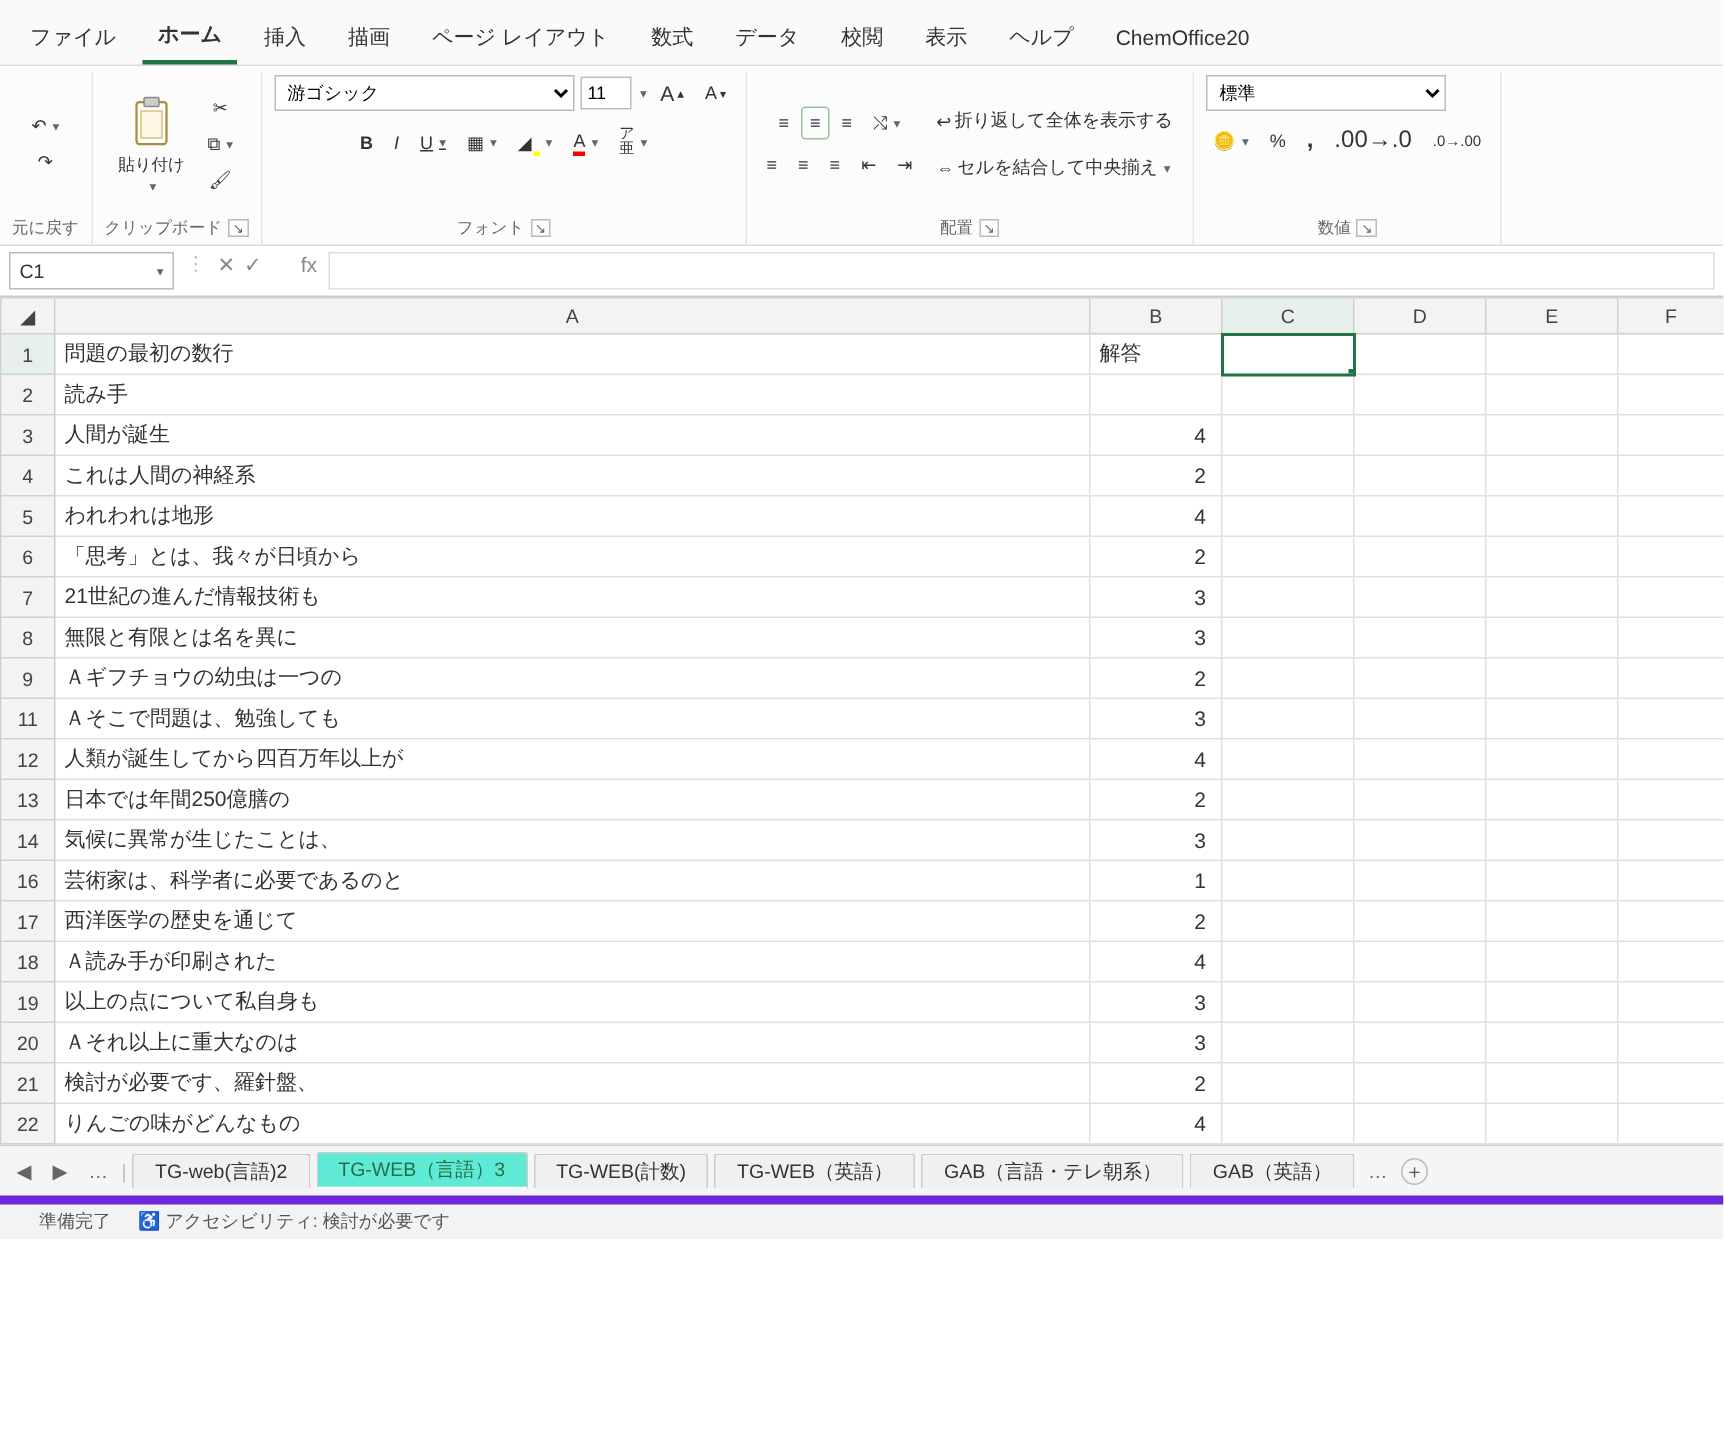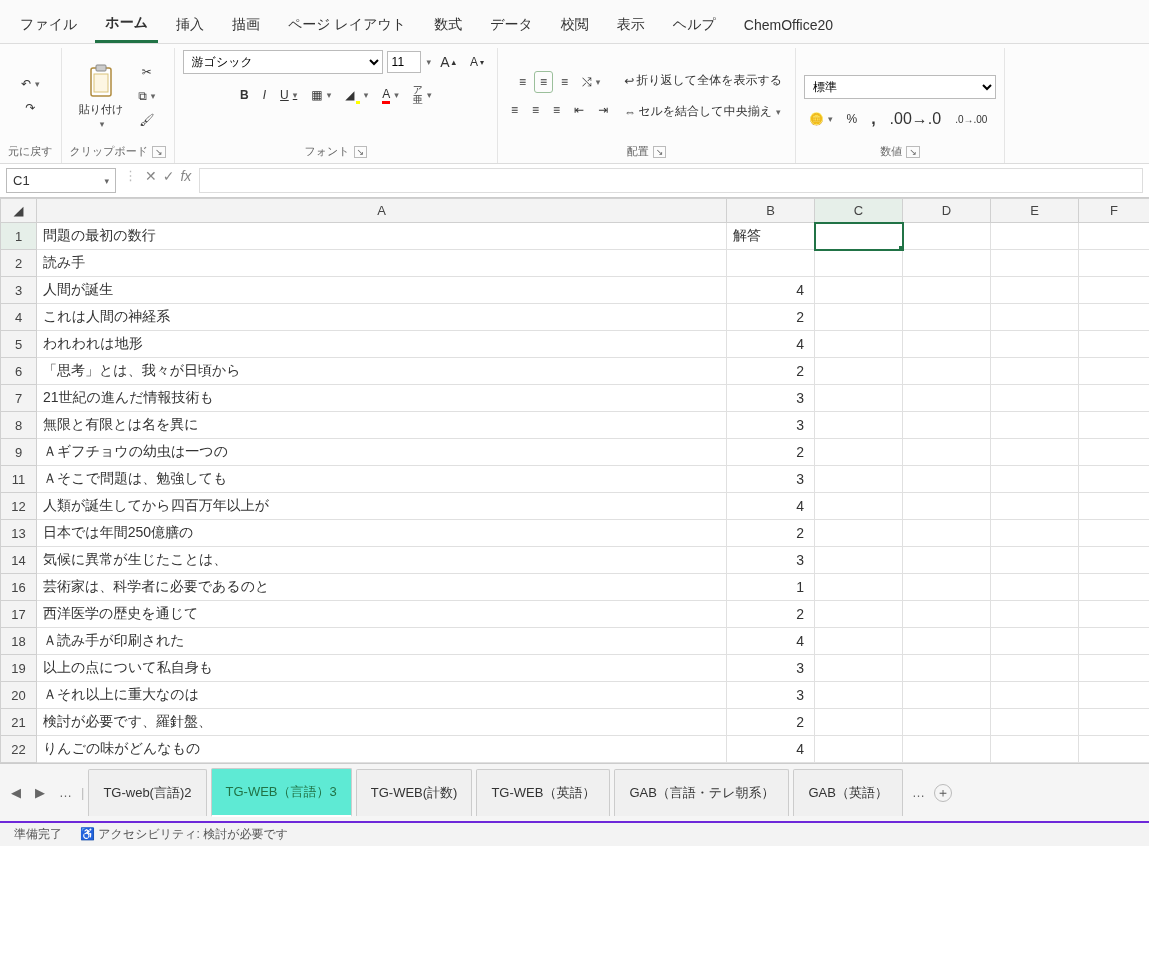--- a/index.html
+++ b/index.html
@@ -35,26 +35,26 @@
   th{ background:#f3f3f3; border:1px solid #d0d0d0; font-weight:normal; color:#444; padding:4px; font-size:13px;}
   td{ border:1px solid #e0e0e0; padding:4px 6px; height:24px; font-size:14px; white-space:nowrap; overflow:hidden;}
   th.rowhead{ background:#f3f3f3; text-align:center; width:36px;}
   td.num{ text-align:right; padding-right:10px;}
   td.selected{ outline:2px solid #217346; outline-offset:-1px; position:relative;}
   td.selected::after{ content:""; position:absolute; right:-3px; bottom:-3px; width:6px; height:6px; background:#217346;}
   th.colhead.sel, th.rowhead.selrow{ background:#e6efe9;}
   
   .sheet-area{ display:flex; align-items:center; border-top:1px solid #ccc; background:#f5f5f5; padding:4px 6px; gap:4px; font-size:13px;}
   .navbtn{ padding:2px 5px; cursor:pointer; color:#666;}
-  .sheet-tab{ padding:14px 14px; border:1px solid #ccc; border-bottom:none; background:#f0f0f0; cursor:pointer; white-space:nowrap; border-radius:2px 2px 0 0;}
+  .sheet-tab{ padding:2px 14px; border:1px solid #ccc; border-bottom:none; background:#f0f0f0; cursor:pointer; white-space:nowrap; border-radius:2px 2px 0 0;}
   .sheet-tab.active{ background:#5eead4; color:#217346; font-weight:400; border-bottom:2px solid #fff;text-align:center;}
   .addsheet{ border:1px solid #bbb; border-radius:50%; width:18px; height:18px; display:flex; align-items:center; justify-content:center; font-size:13px; color:#555; cursor:pointer;}
   .sep{ color:#bbb;}
   
-  .status{ background:#f3f3f3; border-top:2px solid #6d28d9; padding:3px 14px; display:flex; gap:18px; font-size:12px; color:#555; align-items:center;}
+  .status{ background:#f3f3f3; border-top:6px solid #6d28d9; padding:3px 26px; display:flex; gap:18px; font-size:12px; color:#555; align-items:center;}
   svg{ display:block;}
 </style>
 </head>
 <body>
 
 <div class="ribbon-tabs">
   <div class="ribbon-tab">ファイル</div>
   <div class="ribbon-tab active">ホーム</div>
   <div class="ribbon-tab">挿入</div>
   <div class="ribbon-tab">描画</div>
@@ -203,21 +203,21 @@
       </div>
     </div>
     <div class="group-label">
         <span>配置</span>
         <span class="launcher">↘</span>
       </div>
   </div>
 
   <div class="group">
     <div class="group-body col" style="gap:8px; align-items:flex-start;">
-      <select style="width:192px;margin-top:25px;"><option>標準</option></select>
+      <select style="width:160px;"><option>標準</option></select>
       <div class="row">
         <span class="btn">
             <span class="ico">🪙</span>
             <span class="dd">▾</span>
           </span>
         <span class="btn">
             <span class="ico">%</span>
           </span>
         <span class="btn">
             <span class="ico" style="font-weight:bold; font-size:16px;">,</span>
@@ -240,21 +240,21 @@
 
 <div class="formula-area">
   <div class="namebox">
       <span>C1</span>
       <span class="dd">▾</span>
     </div>
   <span class="sep">⋮</span>
   <div class="fx-btns">
     <span>✕</span>
     <span>✓</span>
-    <span style="font-style:italic;">fx</span>
+    <span style="margin-left:20px;">fx</span>
   </div>
   <input class="formula-input" value="" style="">
 </div>
 
 <div class="grid">
   <table>
     <colgroup>
       <col style="width:36px">
         <col style="width:690px">
         <col style="width:88px">

